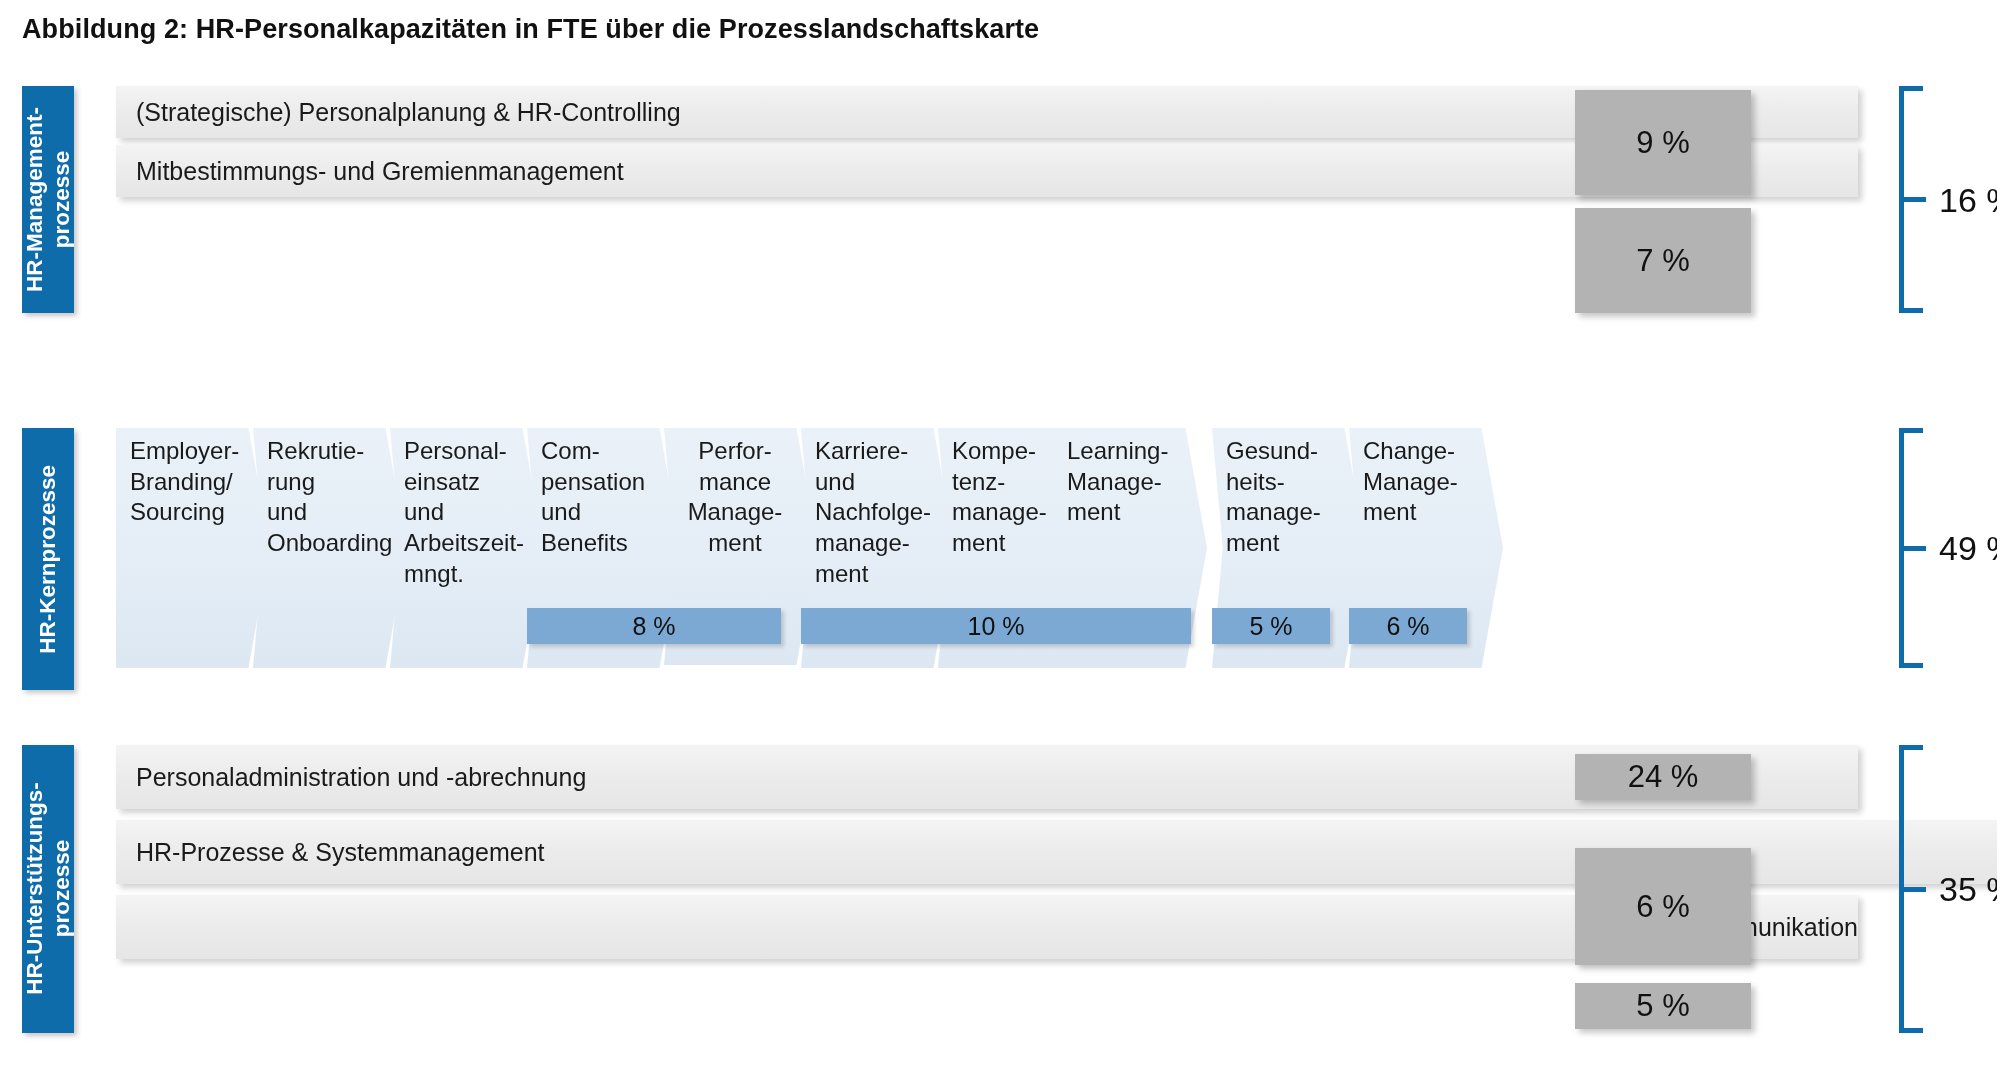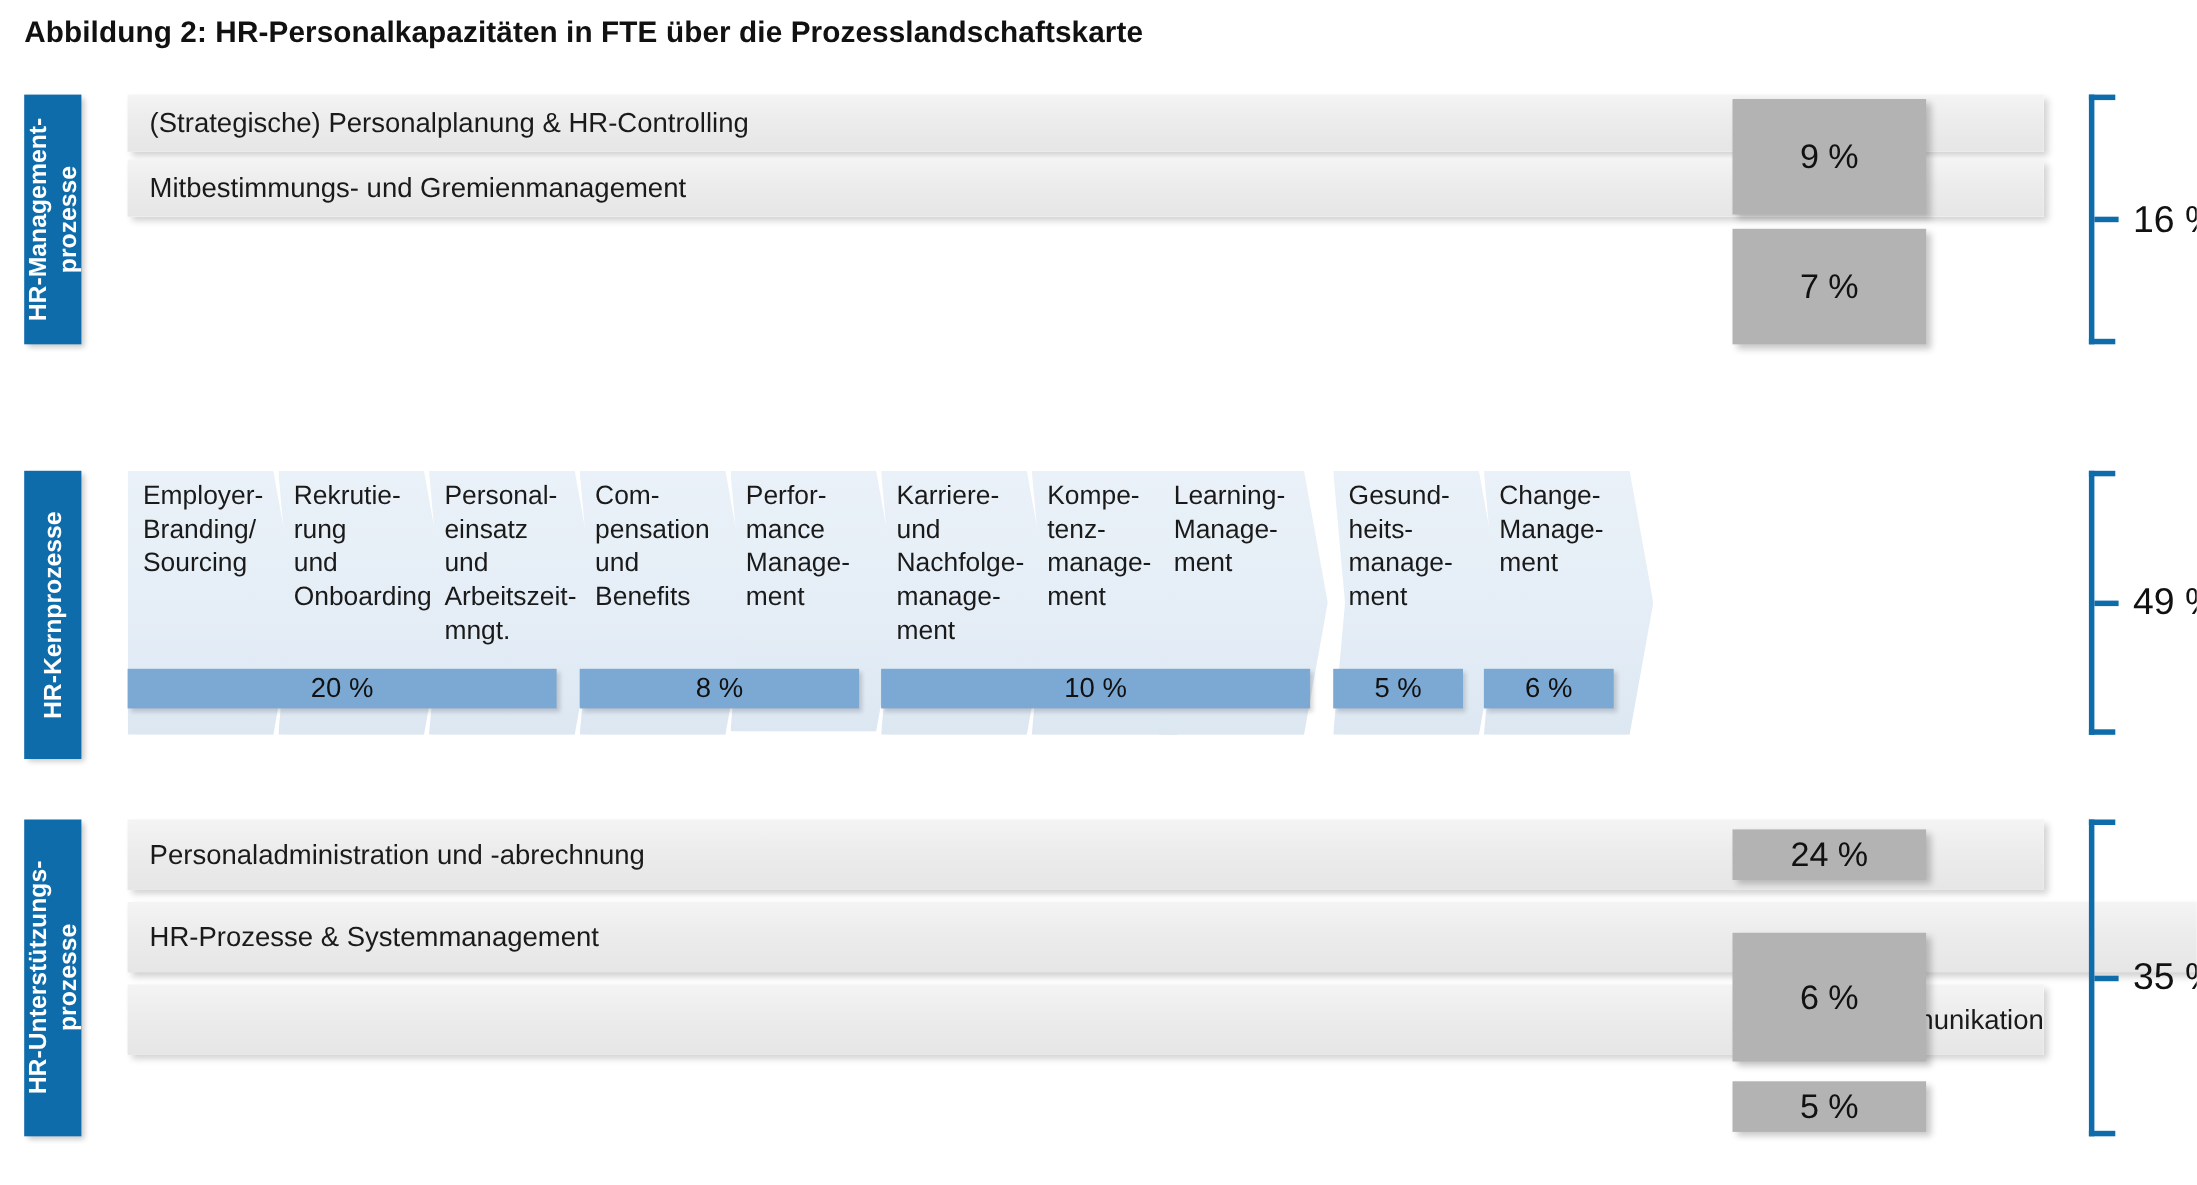--- a/index.html
+++ b/index.html
@@ -162,21 +162,21 @@
 
     <div class="chev" style="left:411px;width:154px;height:240px;">
       <div class="ctext">
         <span>Com-</span><br>
         <span>pensation</span><br>
         <span>und</span><br>
         <span>Benefits</span>
       </div>
     </div>
 
-    <div class="chev" style="left:548px;width:154px;height:237px;">
+    <div class="chev" style="left:548px;width:154px;height:237px;text-align:center;">
       <div class="ctext">
         <span>Perfor-</span><br>
         <span>mance</span><br>
         <span>Manage-</span><br>
         <span>ment</span>
       </div>
     </div>
 
     <div class="chev" style="left:685px;width:154px;height:240px;">
       <div class="ctext">
@@ -215,21 +215,20 @@
     </div>
 
     <div class="chev" style="left:1233px;width:154px;height:240px;">
       <div class="ctext">
         <span>Change-</span><br>
         <span>Manage-</span><br>
         <span>ment</span>
       </div>
     </div>
 
-    <div class="bluebar" style="left:0px;top:180px;width:390px;height:36px;">20 %</div>
     <div class="bluebar" style="left:411px;top:180px;width:254px;height:36px;">8 %</div>
     <div class="bluebar" style="left:685px;top:180px;width:390px;height:36px;">10 %</div>
     <div class="bluebar" style="left:1096px;top:180px;width:118px;height:36px;">5 %</div>
     <div class="bluebar" style="left:1233px;top:180px;width:118px;height:36px;">6 %</div>
   </div>
 
   <div class="bracket" style="left:1899px;top:0;width:150px;height:240px;">
     <div class="vline"></div>
     <div class="cap top"></div>
     <div class="cap bot"></div>

